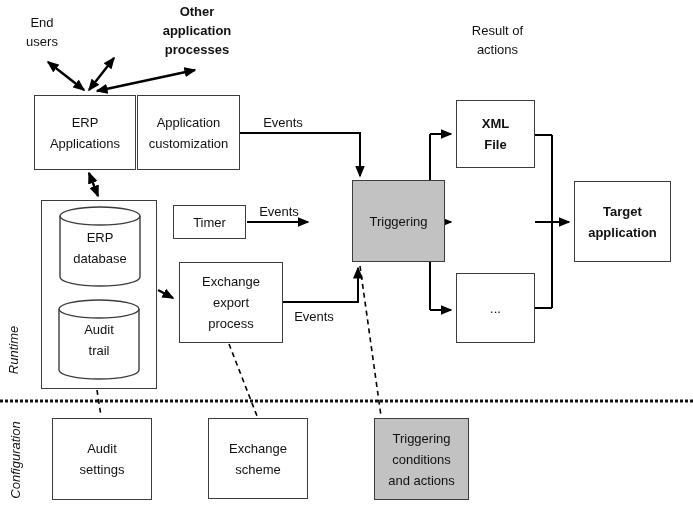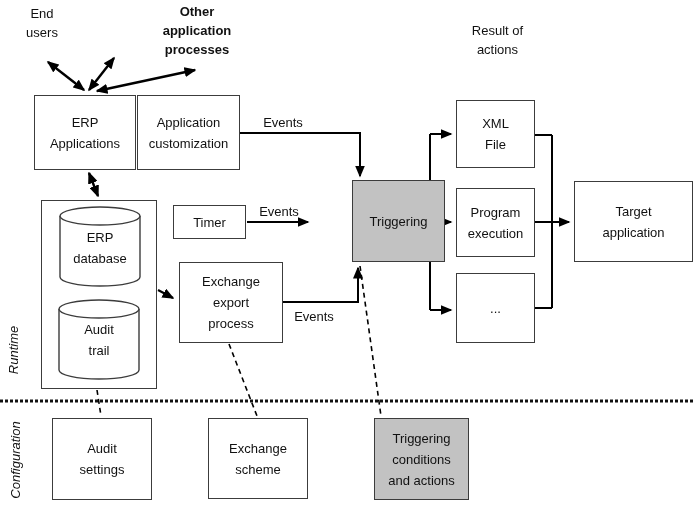--- a/index.html
+++ b/index.html
@@ -99,56 +99,52 @@
   <div class="box gray" style="left:313px; top:180px; width:93px; height:82px;">
     <span>Triggering</span>
   </div>
 
   <div class="box" style="left:179px; top:262px; width:104px; height:81px;">
     <span>Exchange
 export
 process</span>
   </div>
 
-  <div class="box" style="left:456px; top:100px; width:79px; height:68px;">
+  <div class="box" style="left:456px; top:100px; width:79px; height:68px;font-weight:bold;">
     <span>XML
 File</span>
   </div>
 
-  <div class="box" style="left:456px; top:188px; width:79px; height:69px;">
-    <span>Program
-execution</span>
-  </div>
 
   <div class="box" style="left:456px; top:273px; width:79px; height:70px;">
     <span>...</span>
   </div>
 
-  <div class="box" style="left:574px; top:181px; width:119px; height:81px;">
+  <div class="box" style="left:574px; top:181px; width:97px; height:81px;font-weight:bold;">
     <span>Target
 application</span>
   </div>
 
   <div class="box" style="left:52px; top:418px; width:100px; height:82px;">
     <span>Audit
 settings</span>
   </div>
 
   <div class="box" style="left:208px; top:418px; width:100px; height:81px;">
     <span>Exchange
 scheme</span>
   </div>
 
   <div class="box gray" style="left:335px; top:418px; width:95px; height:82px;">
     <span>Triggering
 conditions
 and actions</span>
   </div>
 
-  <div class="lbl" style="left:12px; top:4px; width:60px;">End
+  <div class="lbl" style="left:12px; top:13px; width:60px;">End
 users</div>
   <div class="lbl" style="left:153px; top:2px; width:88px;font-weight:bold;">Other
 application
 processes</div>
   <div class="lbl" style="left:450px; top:21px; width:95px;">Result of
 actions</div>
 
   <div class="lbl" style="left:256px; top:113px; width:54px;">Events</div>
   <div class="lbl" style="left:252px; top:202px; width:54px;">Events</div>
   <div class="lbl" style="left:287px; top:307px; width:54px;">Events</div>

